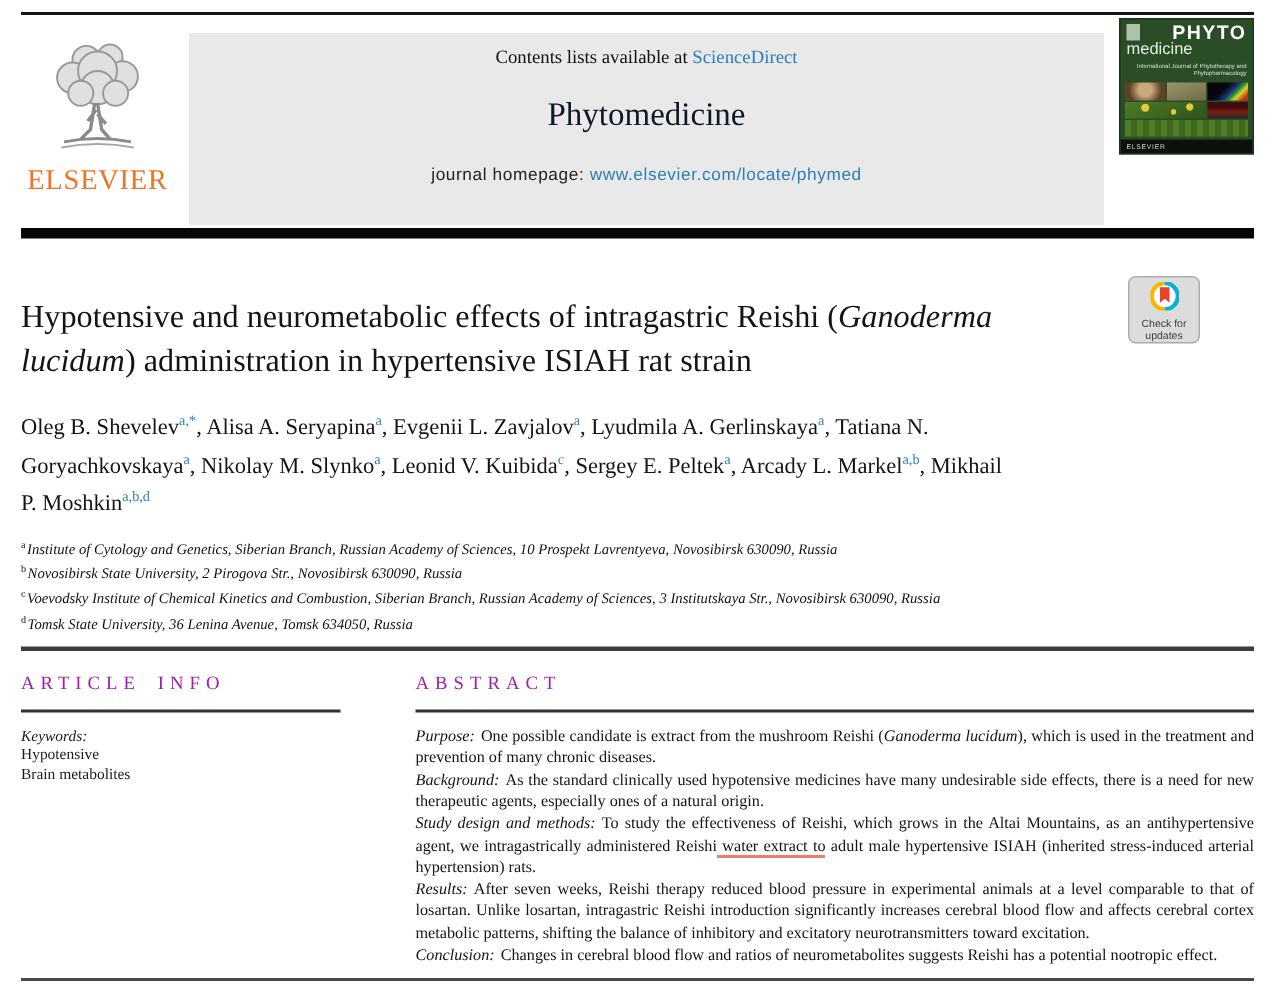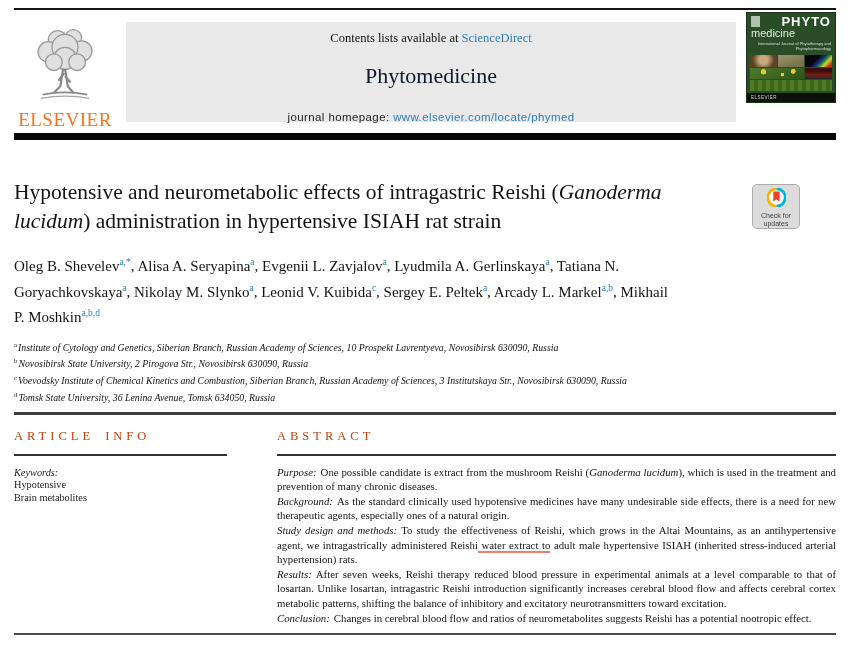--- a/index.html
+++ b/index.html
@@ -4,21 +4,21 @@
 <style>
   html,body{margin:0;padding:0;background:#fff;}
   .page{width:850px;height:660px;position:relative;overflow:hidden;background:#fff;
         box-sizing:border-box;padding:0 14px;font-family:"Liberation Serif",serif;color:#1b1b1b;}
   .top-rule{margin-top:8px;height:2px;background:#141414;}
   
   .header-row{display:flex;align-items:flex-start;}
   .pub-logo{width:102px;margin-top:15px;text-align:center;}
   .pub-logo .wordmark{font-family:"Liberation Serif",serif;font-size:19px;color:#f47321;
         letter-spacing:.5px;margin-top:2px;}
-  .journal-box{flex:1;height:100px;margin:12px 10px 0 10px;background:#e9e9e9;text-align:center;}
+  .journal-box{flex:1;height:128px;margin:12px 10px 0 10px;background:#e9e9e9;text-align:center;}
   .contents-line{font-size:12.5px;margin-top:9px;color:#111;}
   .contents-line a,.homepage-line a{color:#2e7eb3;text-decoration:none;}
   .journal-name{font-size:22px;margin-top:17px;color:#0f172a;text-align:center;}
   .homepage-line{font-family:Liberation Sans, sans-serif;font-size:11.5px;margin-top:22px;
         color:#222;letter-spacing:.4px;}
   
   .cover{width:90px;height:91px;margin-top:2px;background:#2a4d28;border:1px solid #1c321a;
         box-sizing:border-box;display:flex;flex-direction:column;overflow:hidden;cursor:pointer;}
   .cover-top{padding:3px 4px 2px 4px;color:#fff;}
   .cover-top .emblem{width:9px;height:11px;background:#cfe0cf;opacity:.8;float:left;margin-right:3px;}
@@ -50,21 +50,21 @@
   .asup{color:#2e7eb3;font-size:9.5px;}
   .affiliations{margin-top:9px;}
   .affil{font-size:9.8px;line-height:13.5px;color:#111;}
   .affil i{font-style:italic;}
   .fsup{font-size:6.8px;font-style:normal;margin-right:1px;}
   .full-rule{height:3px;background:#3d3d3d;margin-top:7px;}
   
   .columns{display:flex;margin-top:14px;}
   .col-left{width:213px;margin-right:50px;flex:none;}
   .col-right{flex:1;}
-  .sec-heading{font-size:12.5px;font-weight:normal;letter-spacing:4px;word-spacing:4px;margin:0;color:#c2410c;}
+  .sec-heading{font-size:12.5px;font-weight:normal;letter-spacing:4px;word-spacing:4px;margin:0;color:#a21caf;}
   .head-rule{height:2px;background:#333;margin-top:10px;}
   .kw-label{font-size:10.3px;font-style:italic;margin-top:11px;}
   .kw{font-size:10.3px;line-height:13.5px;}
   .abs-body{margin-top:9px;}
   .abs-p{margin:0;font-size:10.8px;line-height:14.6px;text-align:justify;color:#141414;}
   .abs-label{font-style:italic;margin-right:4px;}
   .redline{border-bottom:2px solid #ed7f72;}
   .bottom-rule{height:2px;background:#4a4a4a;margin-top:8px;}
 </style>
 </head>

